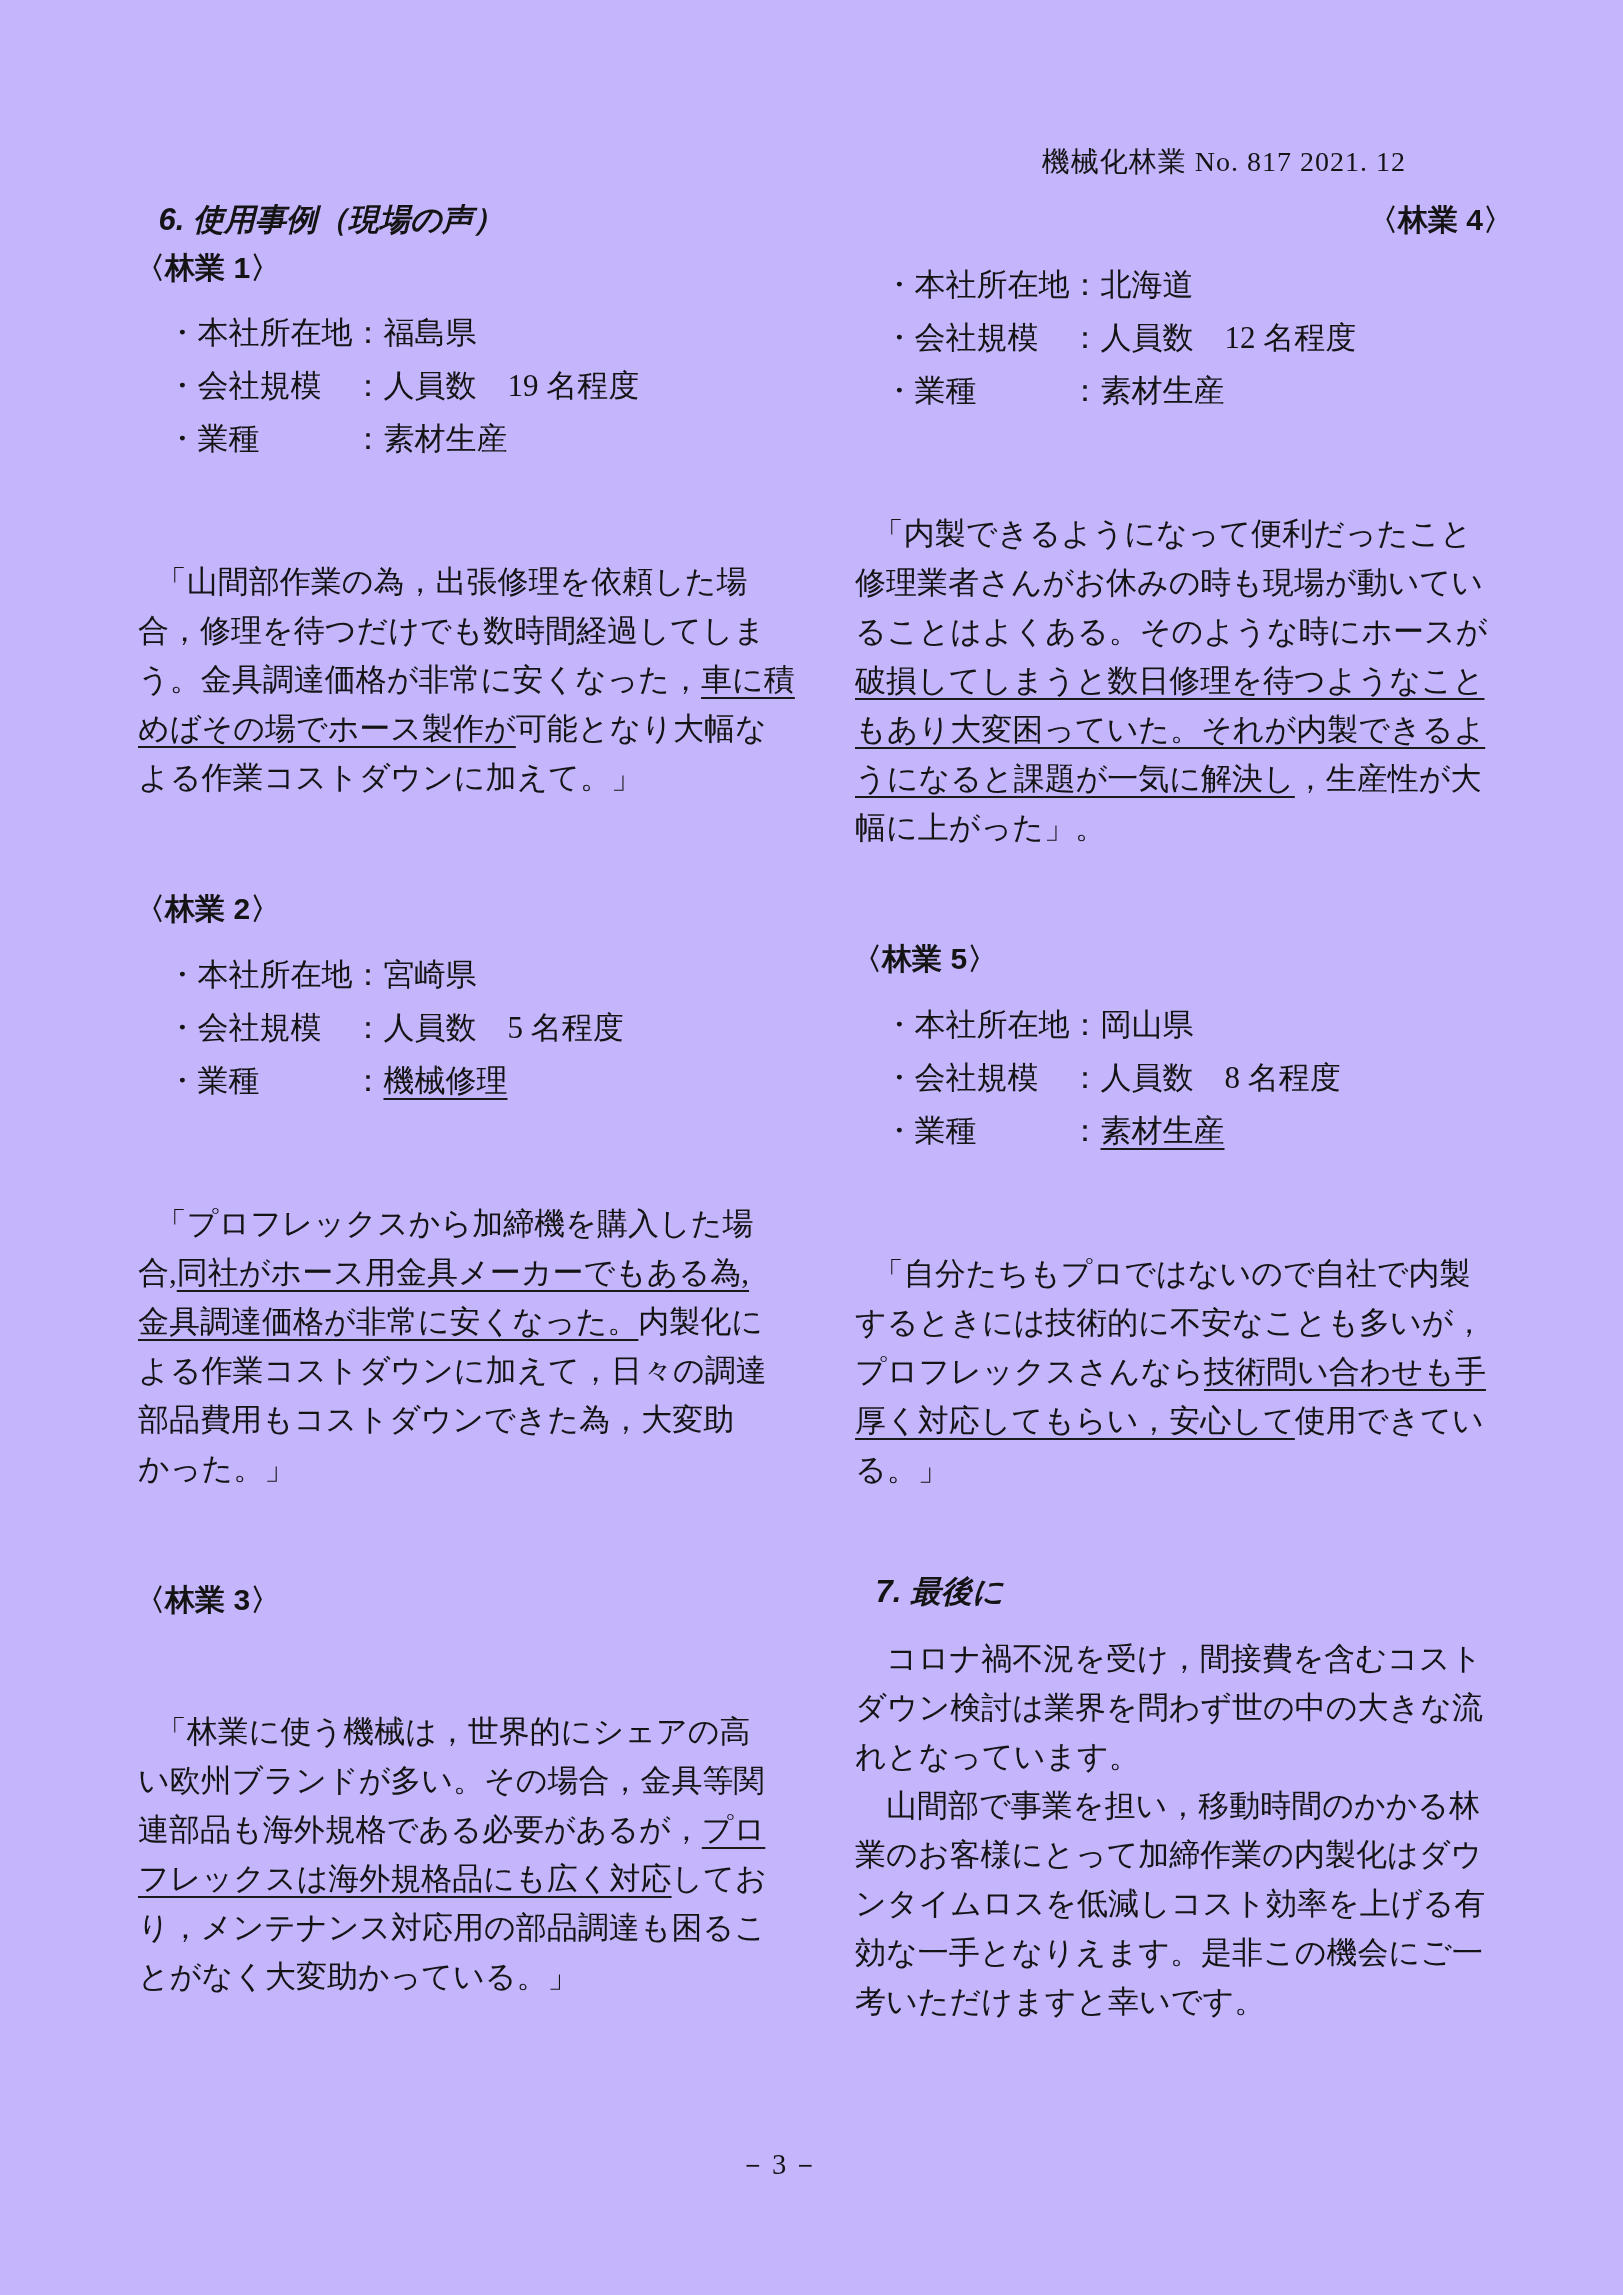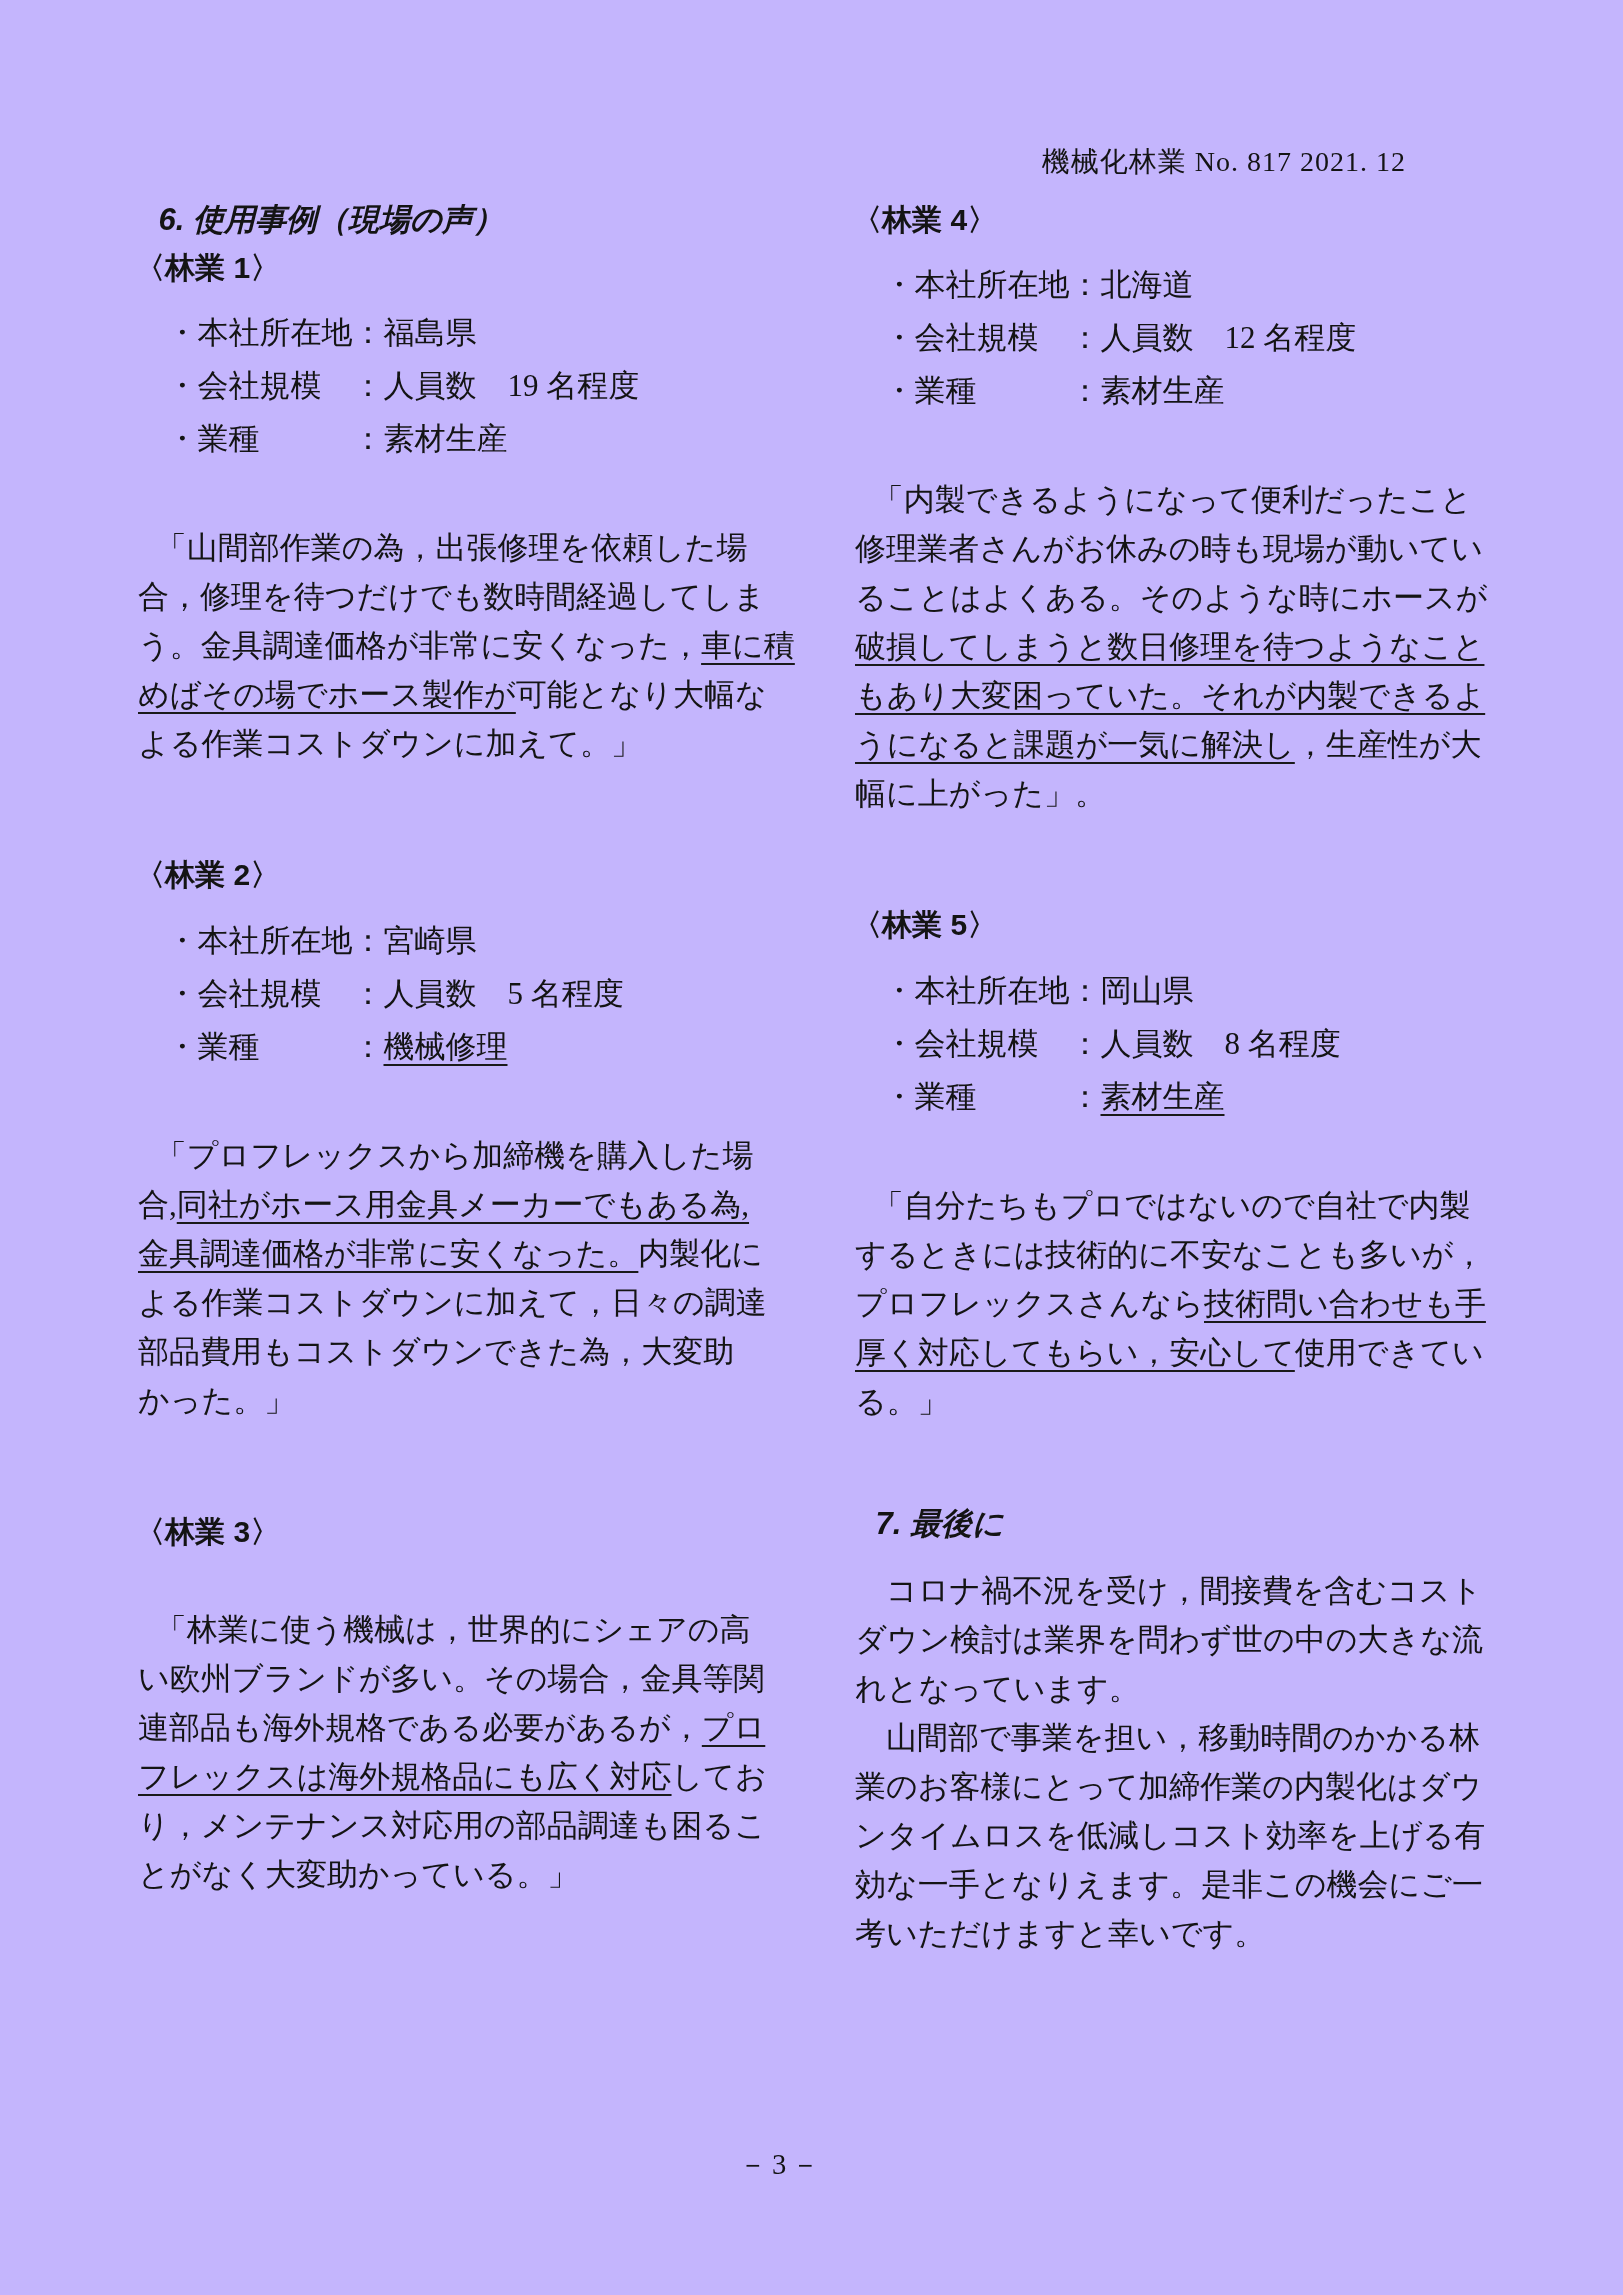--- a/index.html
+++ b/index.html
@@ -24,24 +24,24 @@
     font-family:"Liberation Sans","DejaVu Sans",sans-serif;
     font-weight:700;font-size:31px;line-height:32px;
     margin:4.9px 0 0 20.6px;white-space:pre;font-style:italic;
   }
   .sub{
     font-family:"Liberation Sans","DejaVu Sans",sans-serif;
     font-weight:700;font-size:30px;line-height:31px;
     margin:15.7px 0 0 -2.9px;white-space:pre;
   }
   .sub.gap{margin-top:91px;}
-  .sub.first{margin-top:4.9px;}
+  .sub.first{margin-top:4.9px;text-align:right;}
   .bullets{margin:23.6px 0 0 28.5px;}
   .brow{line-height:53px;height:53px;white-space:pre;font-size:31px;}
-  .para{margin-top:58px;}
+  .para{margin-top:92px;}
   .para.closing{margin-top:25.5px;}
   .tline{line-height:49px;height:49px;white-space:pre;font-size:31px;}
   .quote .l0{padding-left:17.7px;}
   .ul{
     text-decoration:underline;
     text-decoration-thickness:2px;
     text-underline-offset:7.4px;
     text-decoration-color:#1a1a1a;
   }
   .h7{margin-top:82px;}

